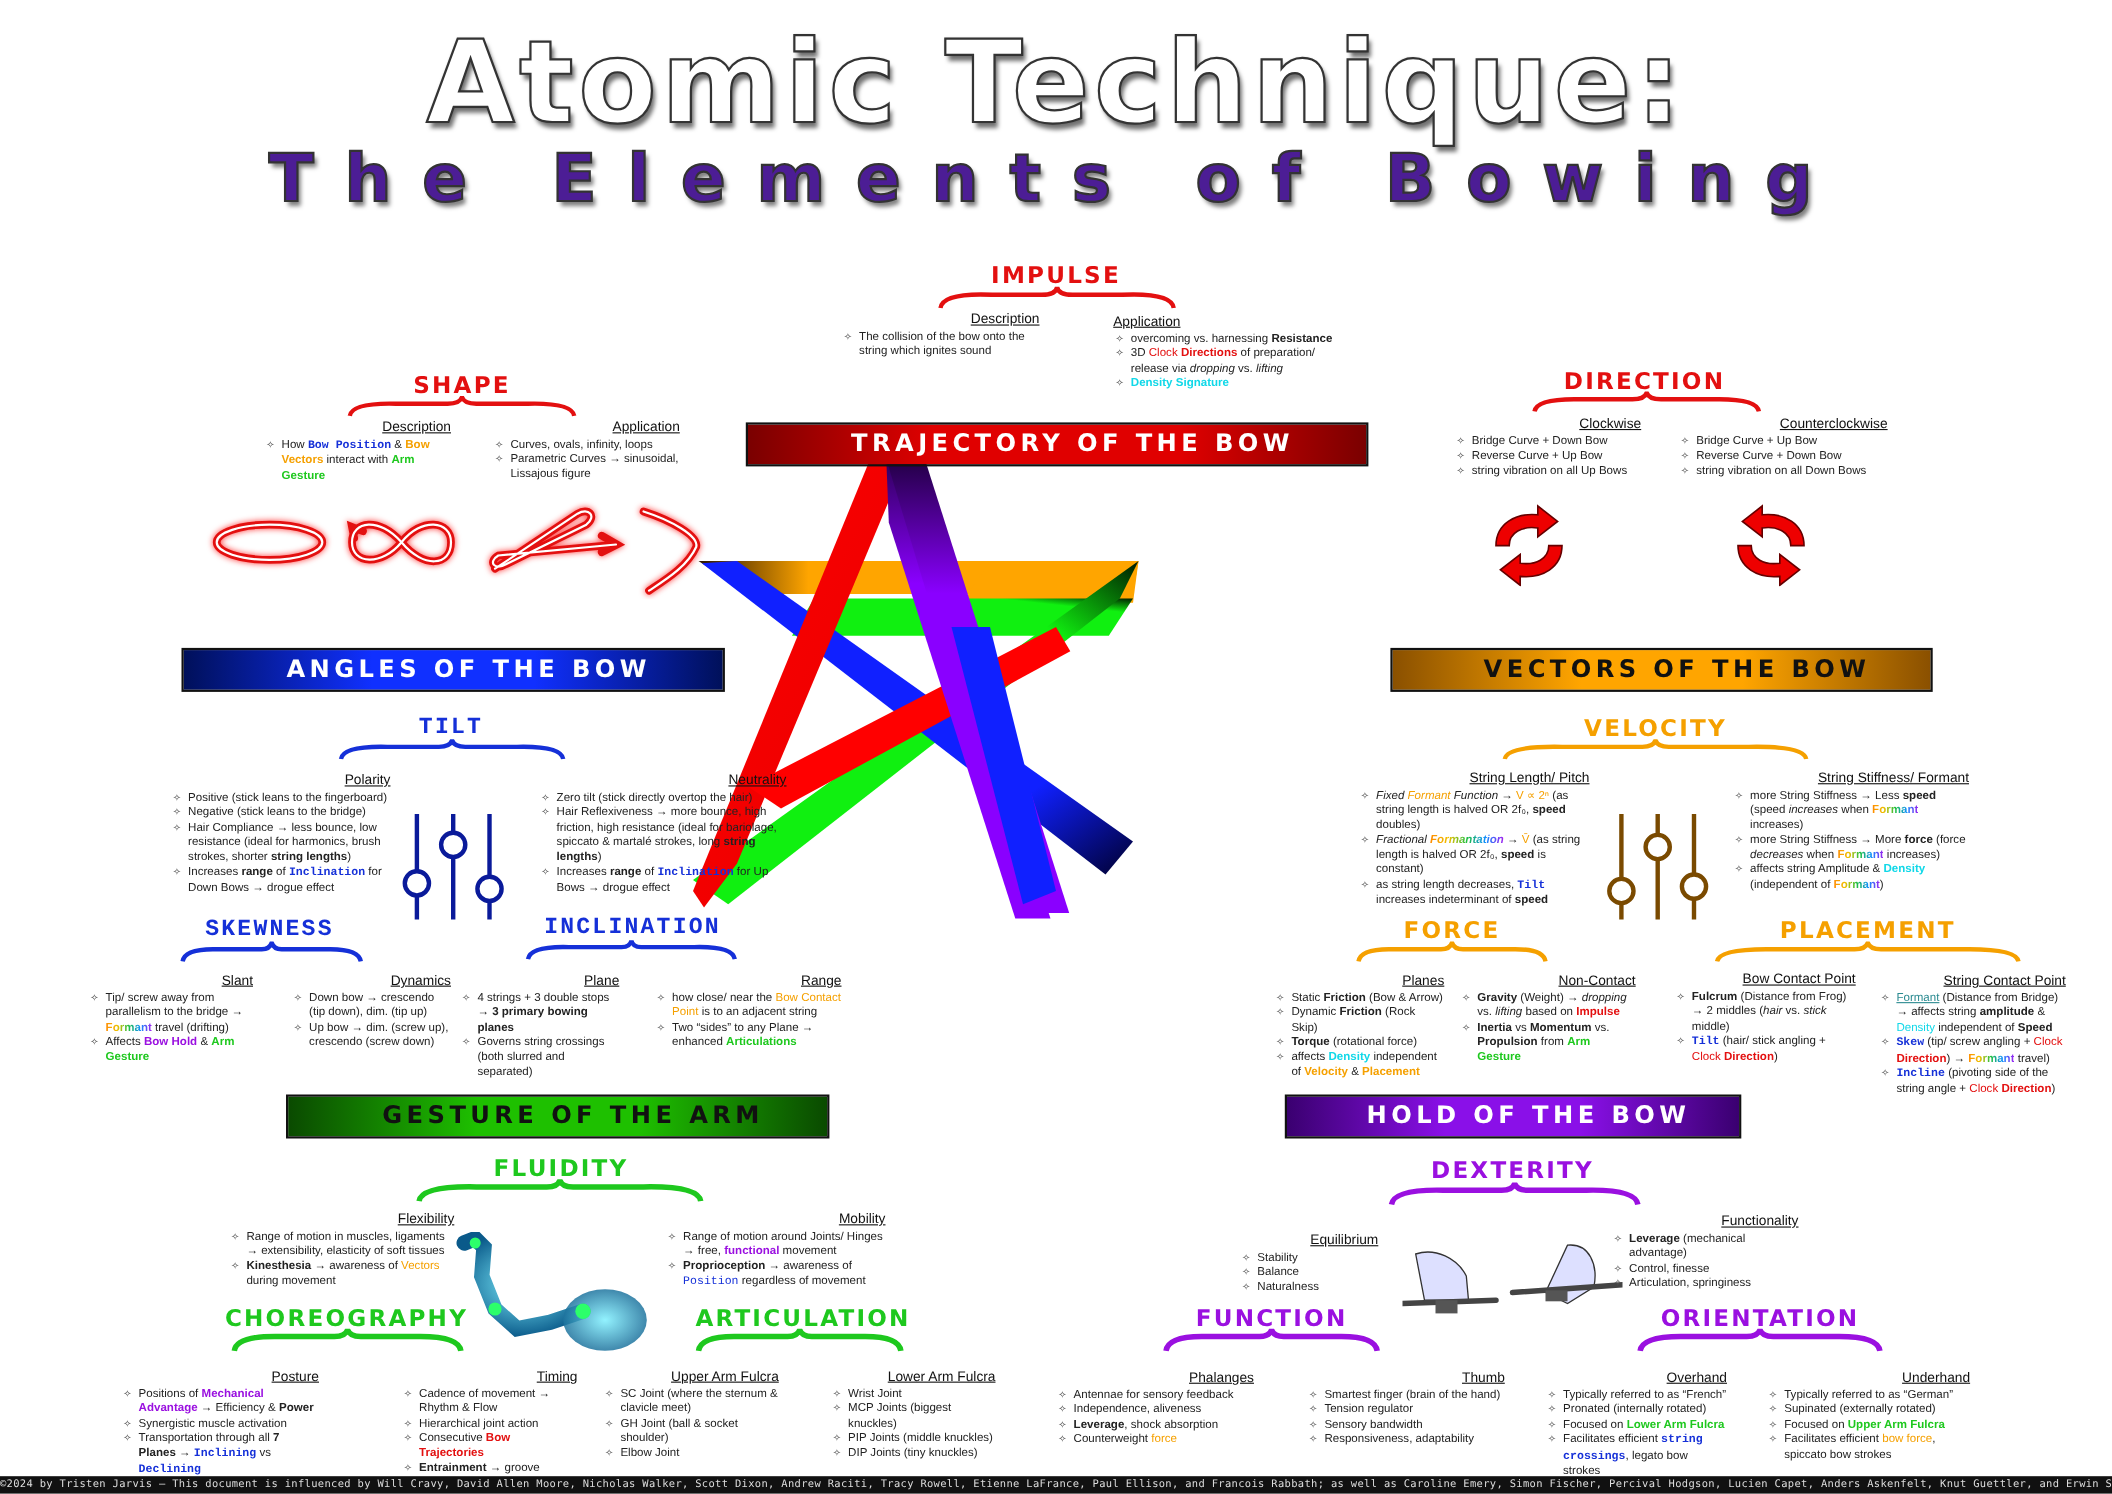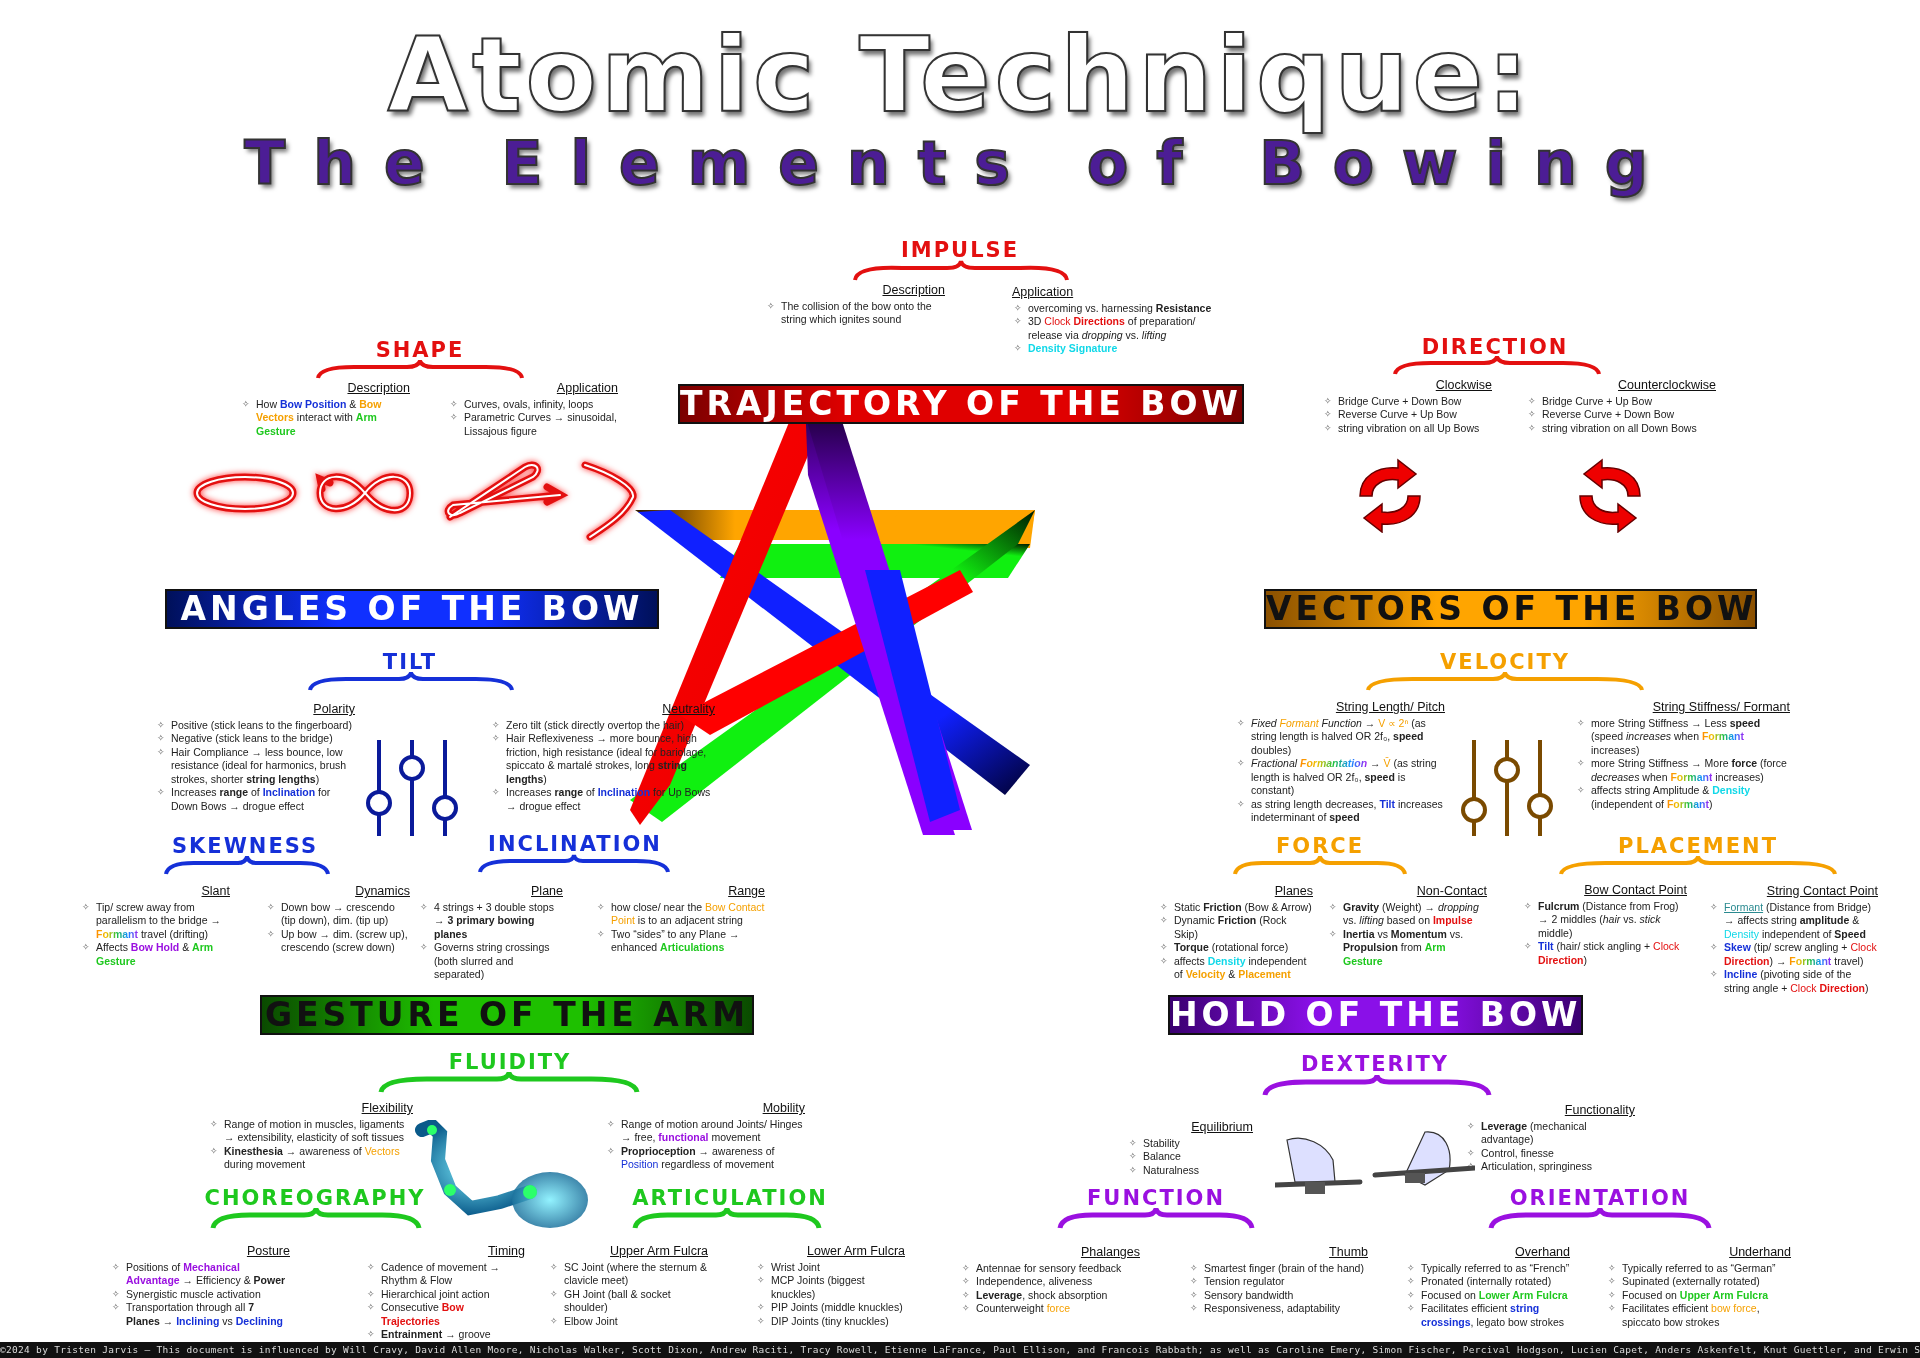--- a/index.html
+++ b/index.html
@@ -20,22 +20,22 @@
     position: absolute; left: 0; width: 1920px; top: 128px; text-align: center;
     font-family: "DejaVu Sans", sans-serif; font-size: 60px; font-weight: bold; letter-spacing: 28px;
     color: #4c1d95;
     -webkit-text-stroke: 2px #333;
     text-shadow: 3px 4px 4px rgba(0,0,0,0.5);
   }
 
   
   .banner {
     position: absolute; height: 40px; border: 2px solid #111;
-    font-family: "DejaVu Sans", sans-serif; font-size: 33px; font-weight: bold; letter-spacing: 4px;
-    text-align: center; line-height: 36px; white-space: nowrap;
+    font-family: "DejaVu Sans", sans-serif; font-size: 22px; font-weight: bold; letter-spacing: 4px;
+    text-align: center; line-height: 36px; white-space: nowrap; padding-left: 28px;
   }
   .b-red { background: linear-gradient(90deg,#7a0000,#e00000 30%,#e00000 70%,#7a0000); color: #fff; }
   .b-blue { background: linear-gradient(90deg,#00105a,#1030ff 35%,#1030ff 65%,#00105a); color: #fff; }
   .b-orange { background: linear-gradient(90deg,#8a5000,#ffa500 35%,#ffa500 65%,#8a5000); color: #111; }
   .b-green { background: linear-gradient(90deg,#0a4a00,#1ec000 35%,#1ec000 65%,#0a4a00); color: #111; }
   .b-purple { background: linear-gradient(90deg,#3a0070,#8a10e8 35%,#8a10e8 65%,#3a0070); color: #fff; }
 
   
   .sec {
     position: absolute; text-align: center; font-family: "DejaVu Sans", sans-serif;
@@ -44,21 +44,21 @@
   .brace { position: absolute; }
 
   
   .col { position: absolute; font-size: 10.5px; line-height: 13.5px; color: #222; }
   .col h4 { font-size: 12.5px; font-weight: normal; text-decoration: underline; text-align: right; margin-bottom: 2px; color: #111; }
   .col ul { list-style: none; }
   .col li { position: relative; padding-left: 16px; margin-bottom: 0px; }
   .col li::before { content: "\2727"; position: absolute; left: 2px; top: 0; font-size: 9px; color: #555; }
 
   .c-red { color: #e31010; }
-  .c-blue { color: #1530d8; }
+  .c-blue { color: #1530d8; font-family: Liberation Mono, monospace; }
   .c-orange { color: #f5a000; }
   .c-green { color: #1ec81e; }
   .c-purple { color: #9a10e0; }
   .c-cyan { color: #10d8e8; }
   .b { font-weight: bold; }
   .i { font-style: italic; }
   .formant { background: linear-gradient(90deg,#ff8a00,#f0c000,#20c040,#1090ff,#a020f0); -webkit-background-clip: text; background-clip: text; color: transparent; font-weight: bold; }
 
   .footer {
     position: absolute; left: 0; top: 1342px; width: 1920px; height: 16px; background: #111;

